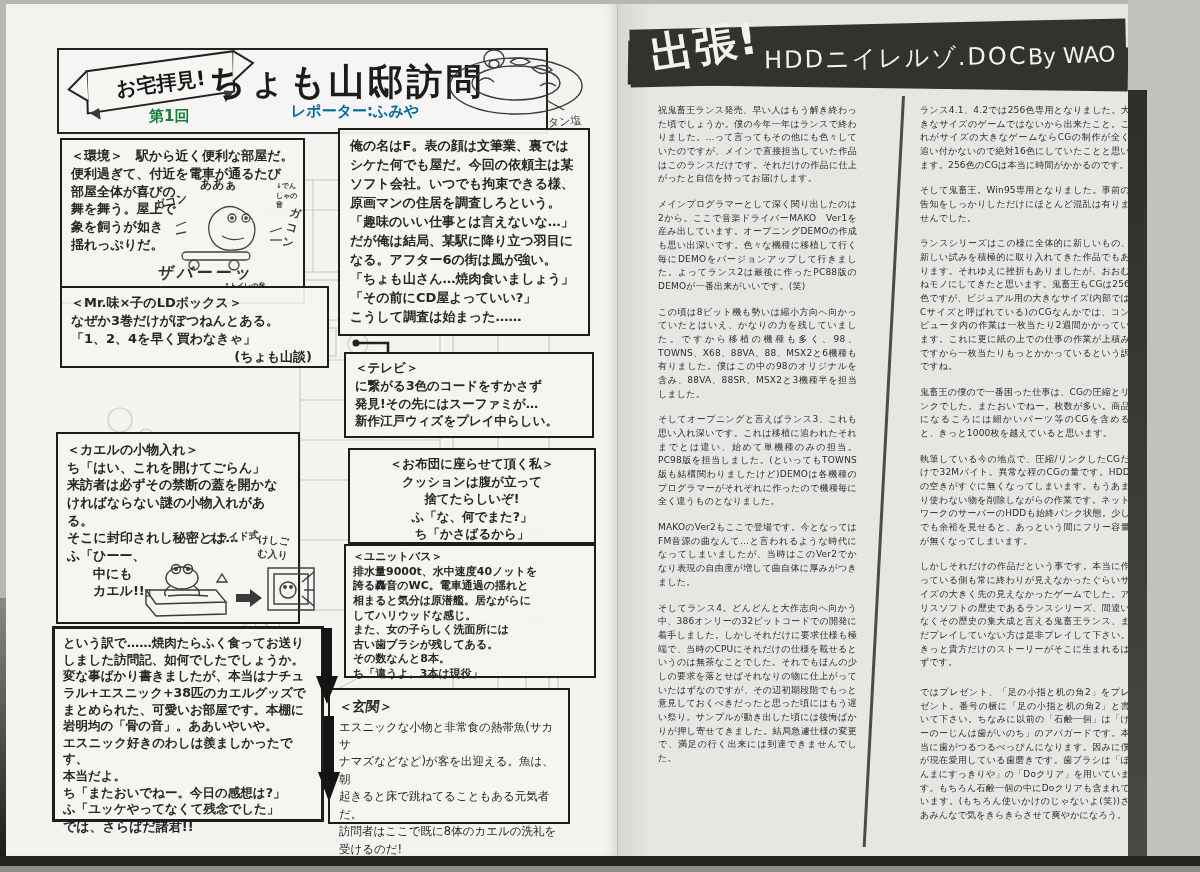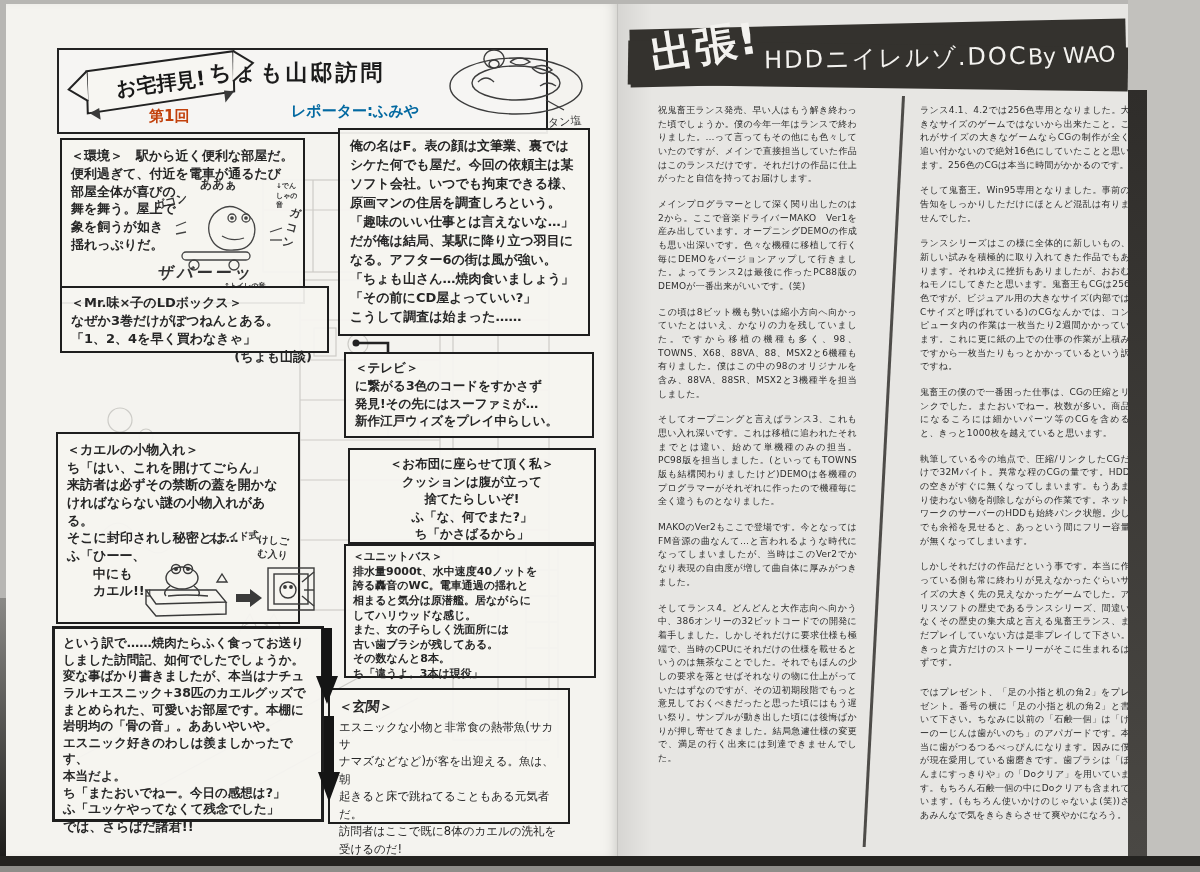--- a/index.html
+++ b/index.html
@@ -9,31 +9,31 @@
   .page-left{left:6px;width:612px;background:#f4f3ef;
              box-shadow:inset -10px 0 14px -9px rgba(0,0,0,.22);}
   .page-right{left:618px;width:510px;
               background:linear-gradient(90deg,#d6d5d2 0px,#e7e6e3 34px,#e7e6e3 100%);}
   .sketch{position:absolute;left:52px;top:114px;z-index:1;}
   .box{position:absolute;border:2px solid #1e1e1e;background:rgba(245,244,240,.94);
        color:#262626;z-index:2;box-sizing:border-box;}
   .bt{white-space:pre-wrap;}
   .titlebox{position:absolute;left:51px;top:44px;width:487px;height:82px;
             border:2px solid #222;background:rgba(246,245,242,.96);z-index:2;}
-  .main-title{position:absolute;left:150px;top:8px;font-size:22px;font-weight:700;
+  .main-title{position:absolute;left:150px;top:8px;font-size:36px;font-weight:700;
               letter-spacing:3px;color:#1c1c1c;}
   .reporter{position:absolute;left:232px;top:52px;font-size:15px;font-weight:600;color:#0369a1;}
-  .edition{position:absolute;left:90px;top:57px;font-size:15px;font-weight:700;color:#c2410c;}
+  .edition{position:absolute;left:90px;top:57px;font-size:15px;font-weight:700;color:#15803d;}
   .plate-wrap{position:absolute;left:438px;top:26px;width:160px;height:108px;z-index:3;}
   .plate-cap{position:absolute;left:104px;top:84px;font-size:11px;color:#333;
              transform:rotate(-4deg);}
   .env{left:54px;top:134px;width:245px;height:166px;padding:7px 9px;
        font-size:13px;font-weight:600;line-height:1.37;}
   .envlabel{position:absolute;color:#333;z-index:3;}
-  .ld{left:54px;top:282px;width:269px;height:67px;padding:6px 9px;
+  .ld{left:54px;top:282px;width:269px;height:82px;padding:6px 9px;
       font-size:13px;font-weight:600;line-height:1.38;}
   .ld-attr{text-align:right;padding-right:6px;}
   .frogbox{left:50px;top:428px;width:244px;height:192px;padding:7px 9px;
            font-size:13px;font-weight:600;line-height:1.36;}
   .froglabel{position:absolute;font-size:10px;color:#333;z-index:3;}
   .outro{left:46px;top:622px;width:272px;height:196px;padding:6px 8px;
          border-width:3px;font-size:12.5px;font-weight:700;line-height:1.33;}
   .outro-farewell{text-align:left;padding-right:4px;font-size:13px;font-weight:700;}
   .intro{left:332px;top:124px;width:252px;height:208px;padding:7px 10px;
          font-size:13px;font-weight:700;line-height:1.46;}

